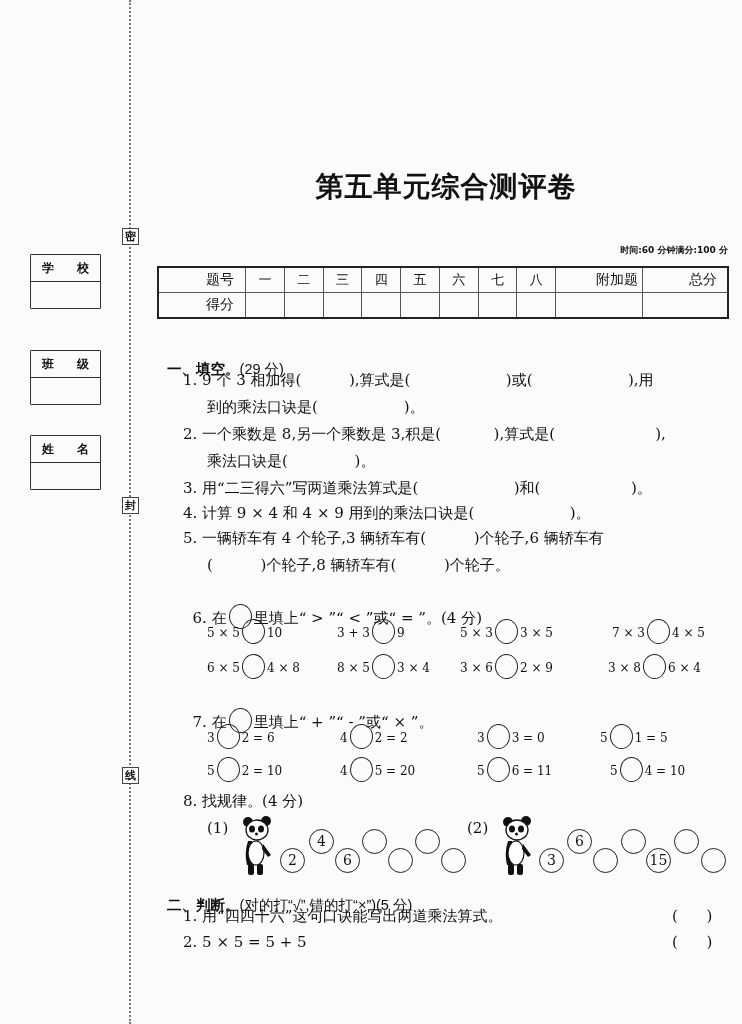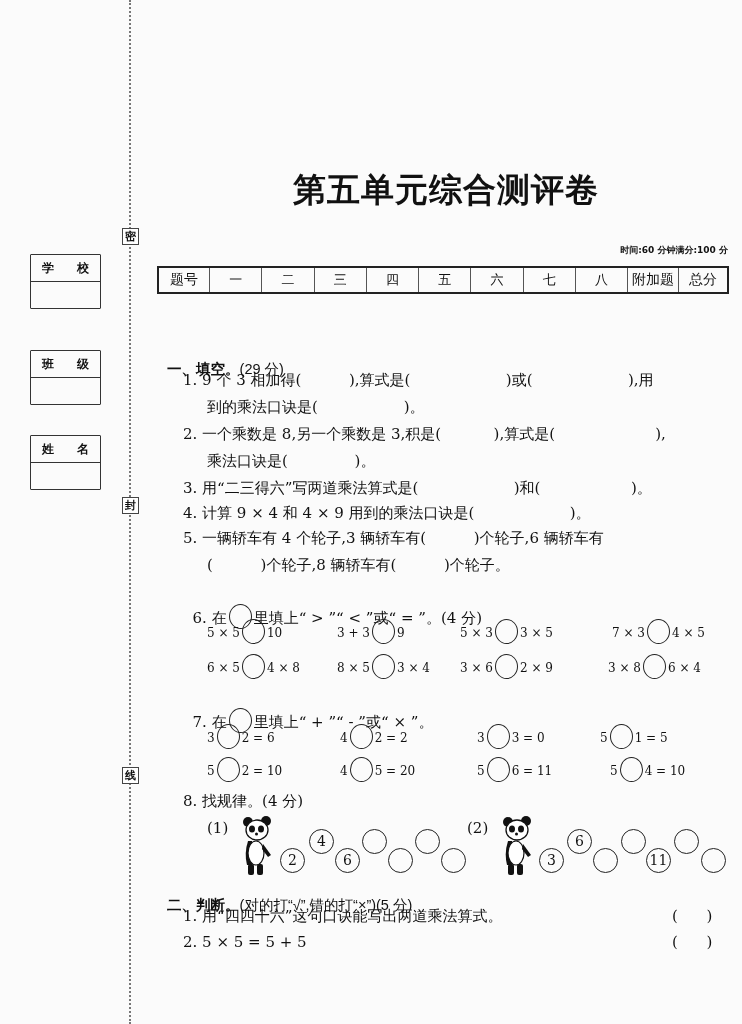--- a/index.html
+++ b/index.html
@@ -26,39 +26,39 @@
   }
   .info-box .lbl {
     height: 26px; border-bottom: 1px solid #333;
     display: flex; justify-content: space-between; align-items: center;
     padding: 0 11px; font-size: 12px; font-weight: bold;
     font-family: "DejaVu Sans", sans-serif;
   }
   
   .title {
     position: absolute; left: 150px; width: 592px; top: 168px;
-    text-align: center; font-size: 33px; font-weight: bold; letter-spacing: 1px;
+    text-align: center; font-size: 28px; font-weight: bold; letter-spacing: 1px;
     font-family: "DejaVu Serif", serif;
   }
   .meta {
     position: absolute; right: 14px; top: 244px; font-size: 9px; font-weight: bold;
     font-family: "DejaVu Sans", sans-serif;
   }
   .meta span + span { margin-left: 0; }
   
   table.score {
     position: absolute; left: 157px; top: 266px; width: 572px;
     border-collapse: collapse; font-family: "DejaVu Serif", serif;
   }
   table.score td {
     border: 1px solid #555; height: 24px; text-align: center;
     font-size: 13px; padding: 0;
   }
   table.score { border: 2px solid #222; }
-  table.score td.h { font-size: 14px; }
+  table.score td.h { font-size: 14px; padding-left: 36px; }
   
   .line { position: absolute; font-size: 15px; white-space: pre; }
   .sec { font-weight: bold; font-family: "DejaVu Sans", sans-serif; font-size: 14.5px; }
   .sec .pts { font-weight: normal; font-family: Liberation Sans, sans-serif; }
   .q { left: 183px; }
   .q2 { left: 207px; }
   .circ {
     display: inline-block; width: 21px; height: 23px; border: 1.3px solid #222;
     border-radius: 50%; vertical-align: middle; margin: 0 2px;
     position: relative; top: -2px;
@@ -114,20 +114,33 @@
     <td>一</td>
     <td>二</td>
     <td>三</td>
     <td>四</td>
     <td>五</td>
     <td>六</td>
     <td>七</td>
     <td>八</td>
     <td class="h" style="width:50px">附加题</td>
     <td class="h" style="width:48px">总分</td>
+  </tr>
+  <tr>
+    <td class="h">得分</td>
+    <td></td>
+    <td></td>
+    <td></td>
+    <td></td>
+    <td></td>
+    <td></td>
+    <td></td>
+    <td></td>
+    <td></td>
+    <td></td>
   </tr>
 </tbody>
   </table>
 
 <div class="line sec" style="left:157px; top:344px">
   <span>一、填空。</span><span class="pts">(29 分)</span>
 </div>
 <div class="line q" style="top:371px">1. 9 个 3 相加得(          ),算式是(                    )或(                    ),用</div>
 <div class="line q2" style="top:398px">到的乘法口诀是(                  )。</div>
 <div class="line q" style="top:425px">2. 一个乘数是 8,另一个乘数是 3,积是(           ),算式是(                     ),</div>
@@ -200,21 +213,21 @@
   <path d="M8 26 Q4 38 7 50 L12 50 L12 26 Z" fill="#111"></path>
   <ellipse cx="16" cy="38" rx="8" ry="12" fill="#fff" stroke="#111" stroke-width="1.2"></ellipse>
   <path d="M23 29 L31 40 L28 42 L22 34 Z" fill="#111"></path>
   <rect x="8" y="49" width="6" height="11" rx="2" fill="#111"></rect>
   <rect x="17" y="49" width="6" height="11" rx="2" fill="#111"></rect>
 </svg>
 <div class="num-circle" style="left:539px; top:848px">3</div>
 <div class="num-circle" style="left:567px; top:829px">6</div>
 <div class="num-circle" style="left:593px; top:848px"></div>
 <div class="num-circle" style="left:621px; top:829px"></div>
-<div class="num-circle" style="left:646px; top:848px">11</div>
+<div class="num-circle" style="left:646px; top:848px">15</div>
 <div class="num-circle" style="left:674px; top:829px"></div>
 <div class="num-circle" style="left:701px; top:848px"></div>
 
 <div class="line sec" style="left:157px; top:880px">
   <span>二、判断。</span><span class="pts">(对的打“√”,错的打“×”)(5 分)</span>
 </div>
 <div class="line q" style="top:907px">1. 用“四四十六”这句口诀能写出两道乘法算式。</div>
 <div class="judge-paren" style="top:907px">(      )</div>
 <div class="line q" style="top:933px">2. 5 × 5 = 5 + 5</div>
 <div class="judge-paren" style="top:933px">(      )</div>

